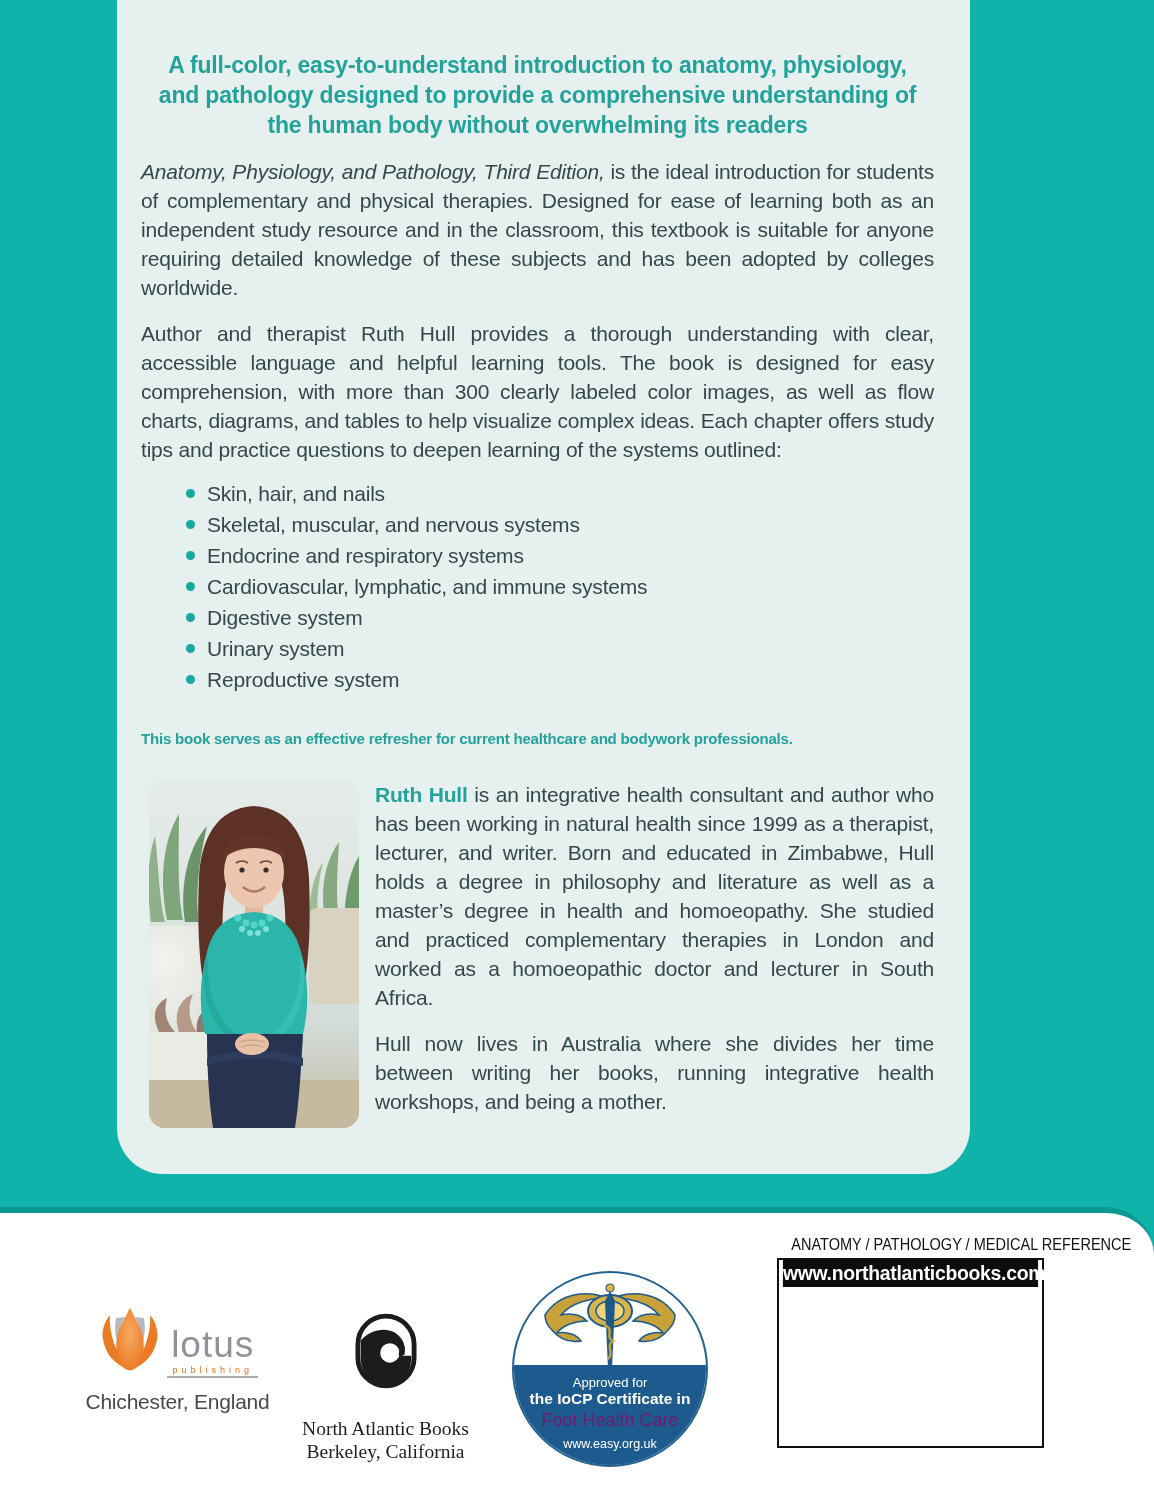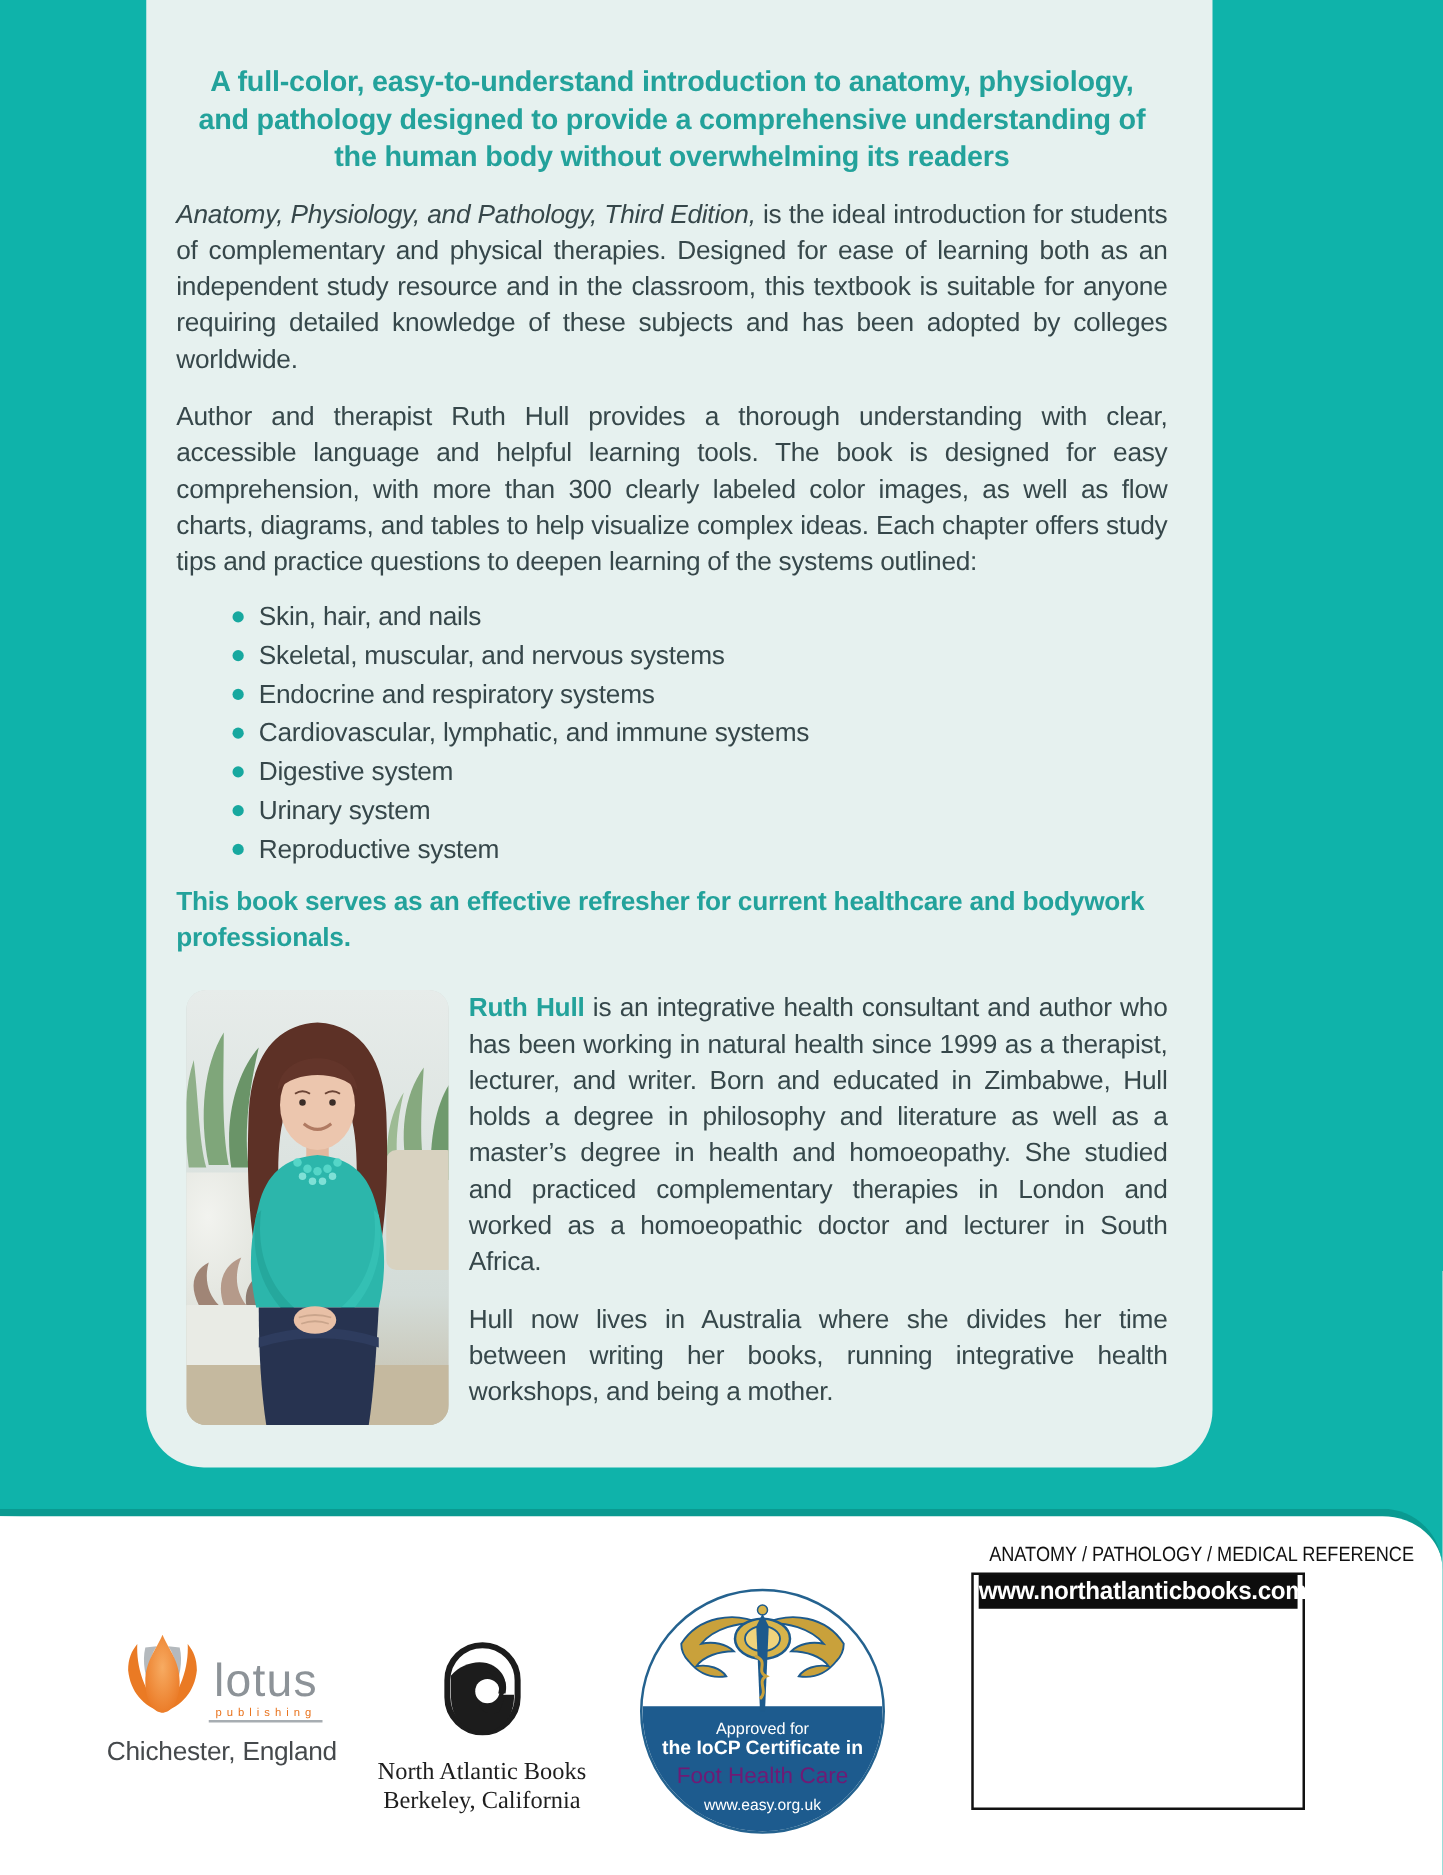--- a/index.html
+++ b/index.html
@@ -31,21 +31,21 @@
   }
   ul.systems li{
     position:relative;padding-left:21px;
     font-size:21px;line-height:31px;color:#36474a;letter-spacing:-0.2px;
   }
   ul.systems li .dot{
     position:absolute;left:0;top:11px;width:9px;height:9px;border-radius:50%;
     background:#17a89f;
   }
   .callout{
-    margin:12px 0 0;font-size:21px;line-height:29px;font-weight:bold;
+    margin:29px 0 0;font-size:15px;line-height:29px;font-weight:bold;
     color:#23a29b;text-align:left;letter-spacing:-0.2px;
   }
   .author-row{display:flex;margin-top:27px;}
   .photo{
     flex:0 0 210px;width:210px;height:348px;margin-left:8px;
     border-radius:16px;overflow:hidden;background:#d6dedb;
   }
   .photo svg{display:block;}
   .bio{margin-left:16px;flex:1;}
   .bio p{margin:0 0 0;font-size:21px;line-height:29px;color:#36474a;text-align:justify;letter-spacing:-0.2px;}
@@ -56,21 +56,21 @@
     position:absolute;left:0;top:1207px;width:1154px;height:287px;
     background:#ffffff;border-top:6px solid #0a9a91;
     border-top-right-radius:48px;
   }
   .lotus-block{position:absolute;left:85px;top:92px;width:185px;text-align:center;}
   .lotus-word{display:inline-block;border-bottom:2px solid #a7adb2;padding:0 4px 1px;}
   .lotus-name{font-size:37px;line-height:36px;color:#8d9398;letter-spacing:1px;}
   .lotus-sub{font-size:9px;letter-spacing:4px;color:#e9731d;margin-top:2px;}
   .lotus-loc{font-size:21px;color:#45494c;margin-top:12px;letter-spacing:-0.2px;}
   .nab-block{position:absolute;left:293px;top:100px;width:185px;text-align:center;}
-  .nab-text{margin-top:12px;font-family:"Liberation Serif", serif;font-size:19.5px;line-height:23px;color:#1e1e1e;}
+  .nab-text{margin-top:24px;font-family:"Liberation Serif", serif;font-size:19.5px;line-height:23px;color:#1e1e1e;}
   .iocp{
     position:absolute;left:512px;top:58px;width:196px;height:196px;border-radius:50%;
     background:#ffffff;border:2px solid #24628f;box-sizing:border-box;overflow:hidden;
   }
   .iocp-blue{position:absolute;left:0;bottom:0;width:100%;height:52%;background:#1d5b8e;}
   .iocp-emblem{position:absolute;top:8px;left:50%;transform:translateX(-50%);}
   .iocp-text{position:absolute;left:0;top:102px;width:100%;text-align:center;color:#fff;}
   .iocp-l1{font-size:13px;line-height:15px;}
   .iocp-l2{font-size:15.5px;line-height:18px;font-weight:bold;}
   .iocp-l3{font-size:18px;line-height:24px;color:#701a75;}

